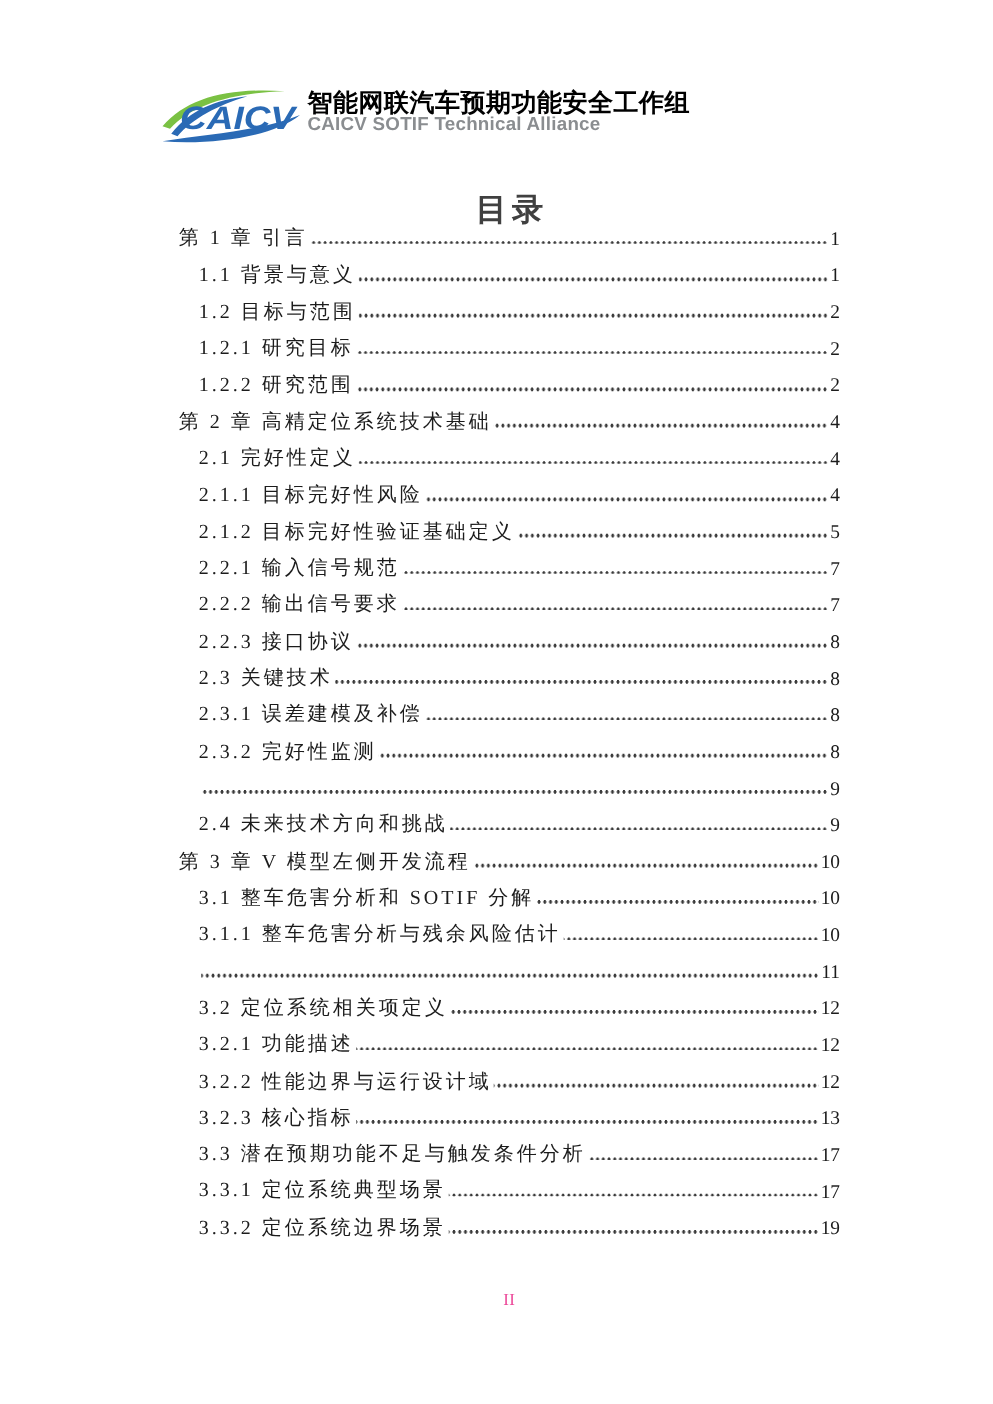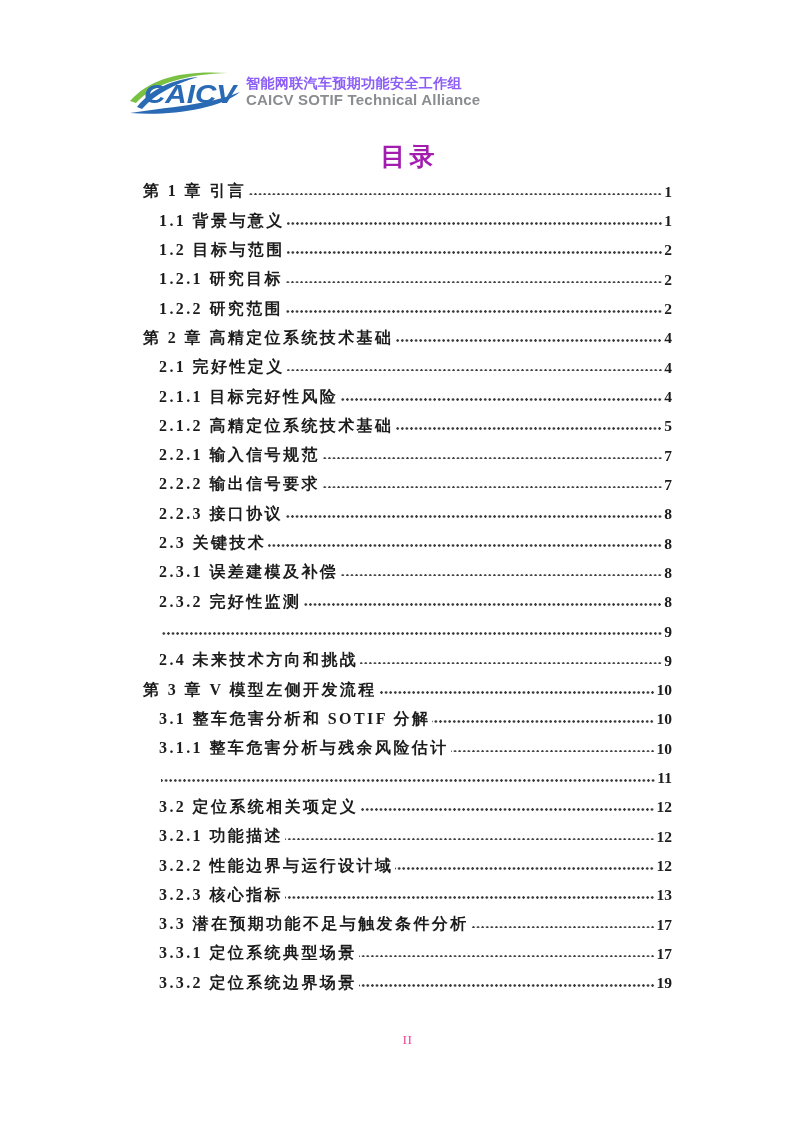--- a/index.html
+++ b/index.html
@@ -11,38 +11,38 @@
     font-family: "Liberation Serif", "DejaVu Serif", serif;
     color: #1c1c1c;
   }
   .page { position: absolute; inset: 0; background: #ffffff; padding-left: 22px; }
 
   
   .logo { position: absolute; left: 128px; top: 66px; display: flex; align-items: flex-start; }
   .logo-mark { width: 114px; height: 48px; margin-top: 2px; }
   .logo-textblock { margin-left: 4px; margin-top: 8px; font-family: "Liberation Sans", "DejaVu Sans", sans-serif; }
   .logo-cn {
-    font-size: 14px; font-weight: 700; color: #8b5cf6;
+    font-size: 20px; font-weight: 700; color: #000000;
     letter-spacing: 0.4px; line-height: 18px; white-space: nowrap;
   }
   .logo-en {
     font-size: 15px; font-weight: 700; color: #8a8d90;
     letter-spacing: 0.2px; line-height: 13px; margin-top: 1px; white-space: nowrap;
   }
 
   
   .toc-title {
-    position: absolute; left: 143px; top: 140px; width: 529px;
+    position: absolute; left: 143px; top: 151px; width: 529px;
     margin: 0; text-align: center;
     font-size: 25px; font-weight: 700; letter-spacing: 4px; text-indent: 4px;
-    color: #a21caf;
-  }
-
-  
-  .toc { position: absolute; left: 143px; top: 174px; width: 529px; font-weight: bold; }
+    color: #404040;
+  }
+
+  
+  .toc { position: absolute; left: 143px; top: 174px; width: 529px; }
   .toc-entry { display: flex; align-items: flex-end; height: 29.32px; }
   .toc-entry.lvl2 { margin-left: 16px; }
   .toc-entry.lvl3 { margin-left: 16px; }
   .toc-label {
     white-space: pre; font-size: 16px; letter-spacing: 2.4px;
     padding-bottom: 4px; line-height: 1;
   }
   .toc-dots {
     flex: 1; height: 2.6px; margin: 0 2px 8px 2px;
     background-image: radial-gradient(circle, #3a3a3a 1.05px, transparent 1.35px);
@@ -123,21 +123,21 @@
     <span class="toc-page">4</span>
   </div>
 
   <div class="toc-entry lvl3">
     <span class="toc-label">2.1.1 目标完好性风险</span>
     <span class="toc-dots"></span>
     <span class="toc-page">4</span>
   </div>
 
   <div class="toc-entry lvl3">
-    <span class="toc-label">2.1.2 高精定位系统技术基础</span>
+    <span class="toc-label">2.1.2 目标完好性验证基础定义</span>
     <span class="toc-dots"></span>
     <span class="toc-page">5</span>
   </div>
 
 
   <div class="toc-entry lvl3">
     <span class="toc-label">2.2.1 输入信号规范</span>
     <span class="toc-dots"></span>
     <span class="toc-page">7</span>
   </div>

